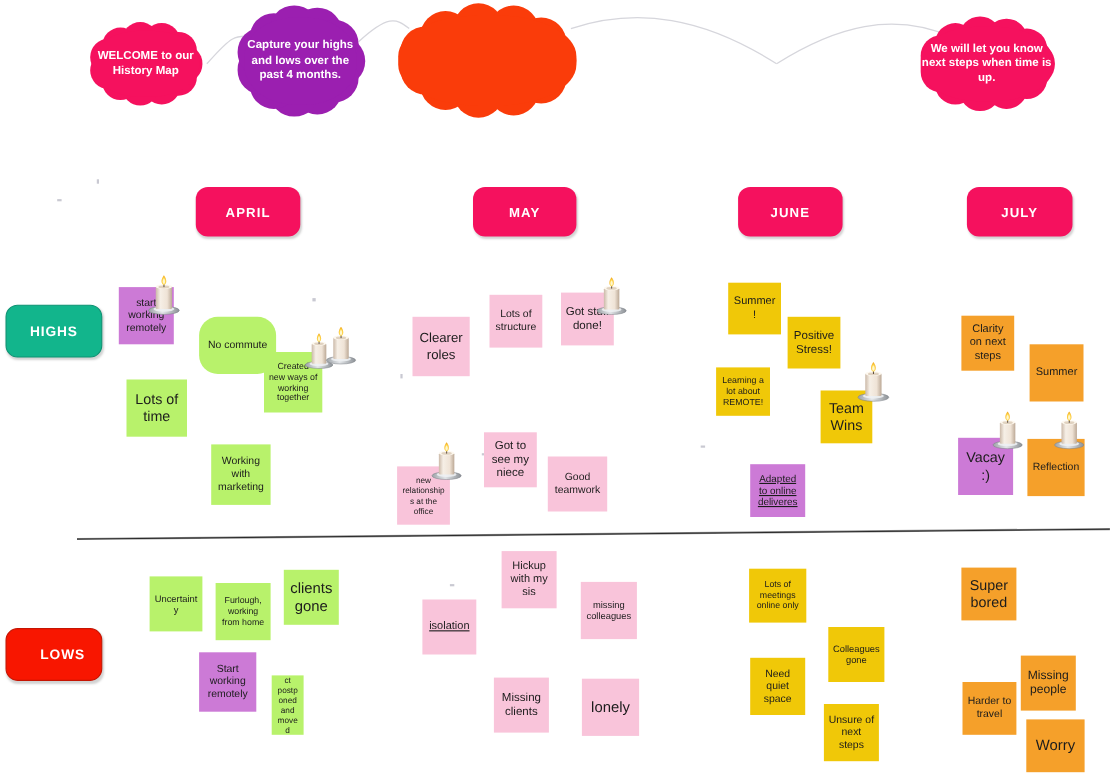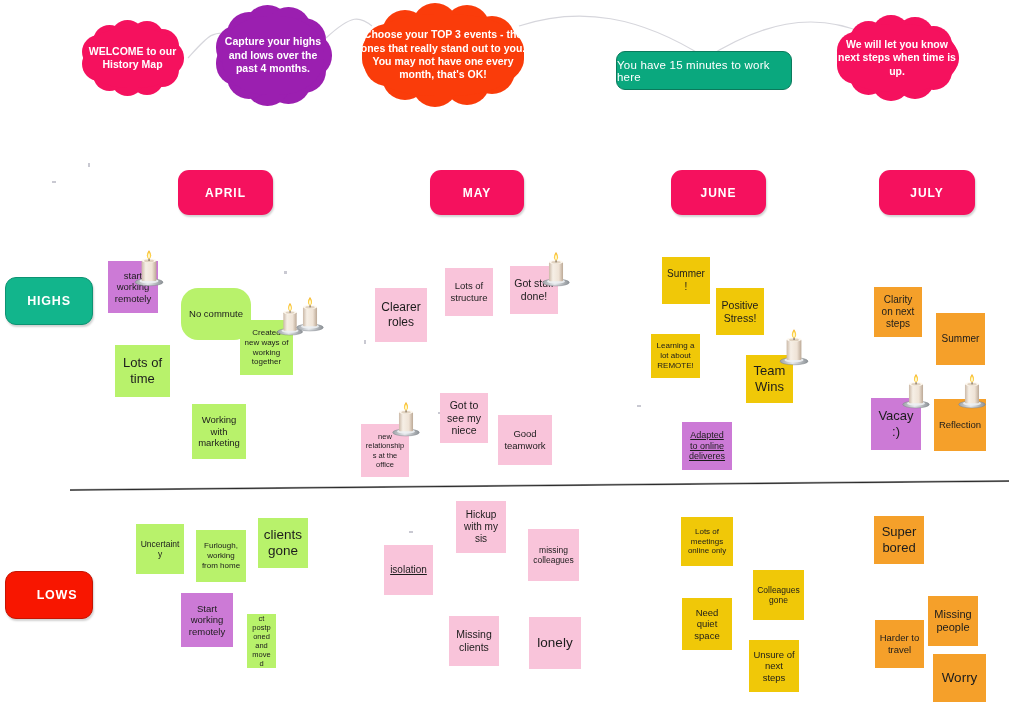--- a/index.html
+++ b/index.html
@@ -184,42 +184,38 @@
         <div class="blob" style="background: rgb(250, 60, 10); width: 46.06px; height: 46.06px; left: 95.1804px; top: 52.7132px;"></div>
         <div class="blob" style="background: rgb(250, 60, 10); width: 46.06px; height: 46.06px; left: 62.6759px; top: 55.0708px;"></div>
         <div class="blob" style="background: rgb(250, 60, 10); width: 46.06px; height: 46.06px; left: 32.8047px; top: 48.189px;"></div>
         <div class="blob" style="background: rgb(250, 60, 10); width: 46.06px; height: 46.06px; left: 15.0507px; top: 34.2529px;"></div>
         <div class="blob" style="background: rgb(250, 60, 10); width: 46.06px; height: 46.06px; left: 15.0507px; top: 17.6871px;"></div>
         <div class="blob" style="background: rgb(250, 60, 10); width: 46.06px; height: 46.06px; left: 32.8047px; top: 3.75096px;"></div>
         <div class="blob" style="background: rgb(250, 60, 10); width: 46.06px; height: 46.06px; left: 62.6759px; top: -3.13075px;"></div>
         <div class="blob" style="background: rgb(250, 60, 10); width: 46.06px; height: 46.06px; left: 95.1804px; top: -0.773181px;"></div>
         <div class="blob" style="background: rgb(250, 60, 10); width: 46.06px; height: 46.06px; left: 119.998px; top: 10.0752px;"></div>
         <div class="blob" style="background: rgb(250, 60, 10); border-radius: 45%; width: 161.68px; height: 82.32px; left: 13.16px; top: 7.84px;"></div>
-        <span class="cloud-text">Choose your TOP 3 events - the ones that really stand out to you. You may not have one every month, that's OK!</span>
       </div>
       <div class="cloud" style="left: 827px; top: 18px; width: 140px; height: 80px; font-size: 10.5px;">
         <div class="blob" style="background: rgb(245, 17, 94); width: 37.6px; height: 37.6px; left: 94.6px; top: 21.2px;"></div>
         <div class="blob" style="background: rgb(245, 17, 94); width: 37.6px; height: 37.6px; left: 87.7104px; top: 34.1754px;"></div>
         <div class="blob" style="background: rgb(245, 17, 94); width: 37.6px; height: 37.6px; left: 69.229px; top: 43.0312px;"></div>
         <div class="blob" style="background: rgb(245, 17, 94); width: 37.6px; height: 37.6px; left: 45.0235px; top: 44.9557px;"></div>
         <div class="blob" style="background: rgb(245, 17, 94); width: 37.6px; height: 37.6px; left: 22.779px; top: 39.338px;"></div>
         <div class="blob" style="background: rgb(245, 17, 94); width: 37.6px; height: 37.6px; left: 9.558px; top: 27.9616px;"></div>
         <div class="blob" style="background: rgb(245, 17, 94); width: 37.6px; height: 37.6px; left: 9.558px; top: 14.4384px;"></div>
         <div class="blob" style="background: rgb(245, 17, 94); width: 37.6px; height: 37.6px; left: 22.779px; top: 3.06201px;"></div>
         <div class="blob" style="background: rgb(245, 17, 94); width: 37.6px; height: 37.6px; left: 45.0235px; top: -2.55571px;"></div>
         <div class="blob" style="background: rgb(245, 17, 94); width: 37.6px; height: 37.6px; left: 69.229px; top: -0.631168px;"></div>
         <div class="blob" style="background: rgb(245, 17, 94); width: 37.6px; height: 37.6px; left: 87.7104px; top: 8.22462px;"></div>
         <div class="blob" style="background: rgb(245, 17, 94); border-radius: 45%; width: 120.4px; height: 67.2px; left: 9.8px; top: 6.4px;"></div>
         <span class="cloud-text">We will let you know next steps when time is up.</span>
       </div>
     </div>
 
-  <div class="timer-box" style="left: 616px; top: 51px; width: 176px; height: 39px; background: rgb(10, 168, 126);">
-    <span>You have 15 minutes to work here</span>
-  </div>
 
   <div id="months-layer">
       <div class="month-pill" style="left: 178px; top: 170px; width: 95px; height: 45px;">
         <span>APRIL</span>
       </div>
       <div class="month-pill" style="left: 430px; top: 170px; width: 94px; height: 45px;">
         <span>MAY</span>
       </div>
       <div class="month-pill" style="left: 671px; top: 170px; width: 95px; height: 45px;">
         <span>JUNE</span>

